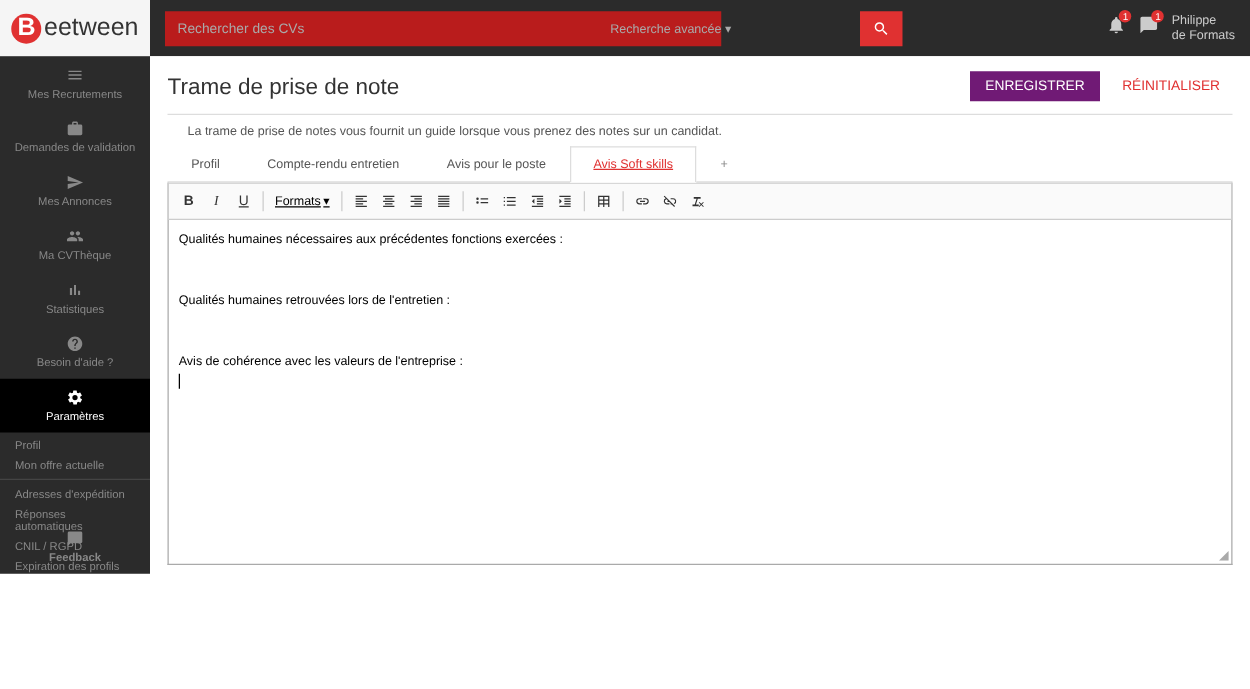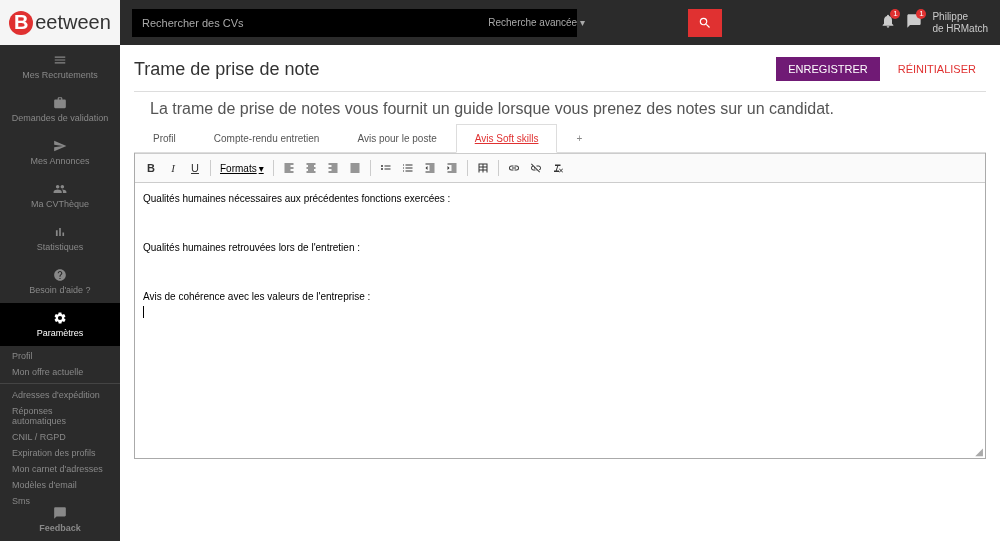--- a/index.html
+++ b/index.html
@@ -3,51 +3,51 @@
 <meta charset="utf-8">
 <style>
 * { margin: 0; padding: 0; box-sizing: border-box; font-family: Arial, Helvetica, sans-serif; }
 body { width: 1000px; height: 551px; overflow: hidden; background: #fff; }
 
 
 .topbar { height: 45px; background: #2b2b2b; display: flex; align-items: center; }
 .logo { width: 120px; height: 45px; display: flex; align-items: center; justify-content: center; background: #f5f5f5; font-size: 20px; font-weight: 500; color: #333; }
 .logo .b { display: inline-flex; width: 24px; height: 24px; border-radius: 50%; background: #e03131; color: #fff; align-items: center; justify-content: center; font-weight: 700; margin-right: 2px; }
 .search-wrap { flex: none; margin-left: 12px; display: flex; align-items: center; width: 590px; }
-.search-input { flex: 1; height: 28px; background: #000000; border: none; color: #ccc; padding: 0 10px; font-size: 11px; }
+.search-input { flex: 1; height: 28px; background: #b91c1c; border: none; color: #ccc; padding: 0 10px; font-size: 11px; }
 .search-input::placeholder { color: #aaa; }
 .adv-search { font-size: 10px; color: #aaa; margin: 0 8px 0 6px; position: relative; left: -95px; }
 .search-btn { width: 34px; height: 28px; background: #e03131; display: flex; align-items: center; justify-content: center; cursor: pointer; }
 .search-btn svg { width: 14px; height: 14px; fill: #fff; }
 .topbar-right { margin-left: auto; display: flex; align-items: center; gap: 10px; padding-right: 12px; }
 .notif { position: relative; }
 .notif svg { width: 16px; height: 16px; fill: #ccc; }
 .badge { position: absolute; top: -4px; right: -4px; background: #e03131; color: #fff; font-size: 8px; width: 10px; height: 10px; border-radius: 50%; display: flex; align-items: center; justify-content: center; }
 .user { color: #ccc; font-size: 10px; line-height: 1.2; }
 
 
-.sidebar { position: absolute; left: 0; top: 45px; width: 120px; height: 496px; background: #2b2b2b; overflow: hidden; }
+.sidebar { position: absolute; left: 0; top: 45px; width: 120px; height: 414px; background: #2b2b2b; overflow: hidden; }
 .side-item { display: flex; flex-direction: column; align-items: center; justify-content: center; padding: 8px 4px; color: #888; font-size: 9px; text-align: center; cursor: pointer; }
 .side-item svg { width: 14px; height: 14px; fill: #888; margin-bottom: 3px; }
 .side-item.active { background: #000; color: #fff; }
 .side-item.active svg { fill: #fff; }
 .sub-list { padding: 2px 0; }
 .sub-item { padding: 3px 12px; color: #888; font-size: 9px; cursor: pointer; }
 .sub-divider { height: 1px; background: #444; margin: 3px 0; }
 .feedback { position: absolute; bottom: 0; left: 0; width: 120px; font-weight: bold; }
 
 
 .main { position: absolute; left: 120px; top: 45px; right: 0; bottom: 0; background: #fff; padding: 12px 14px; }
 .page-header { display: flex; align-items: center; justify-content: space-between; padding-bottom: 10px; }
 .page-title { font-size: 18px; font-weight: 400; color: #333; }
 .actions { display: flex; gap: 8px; }
 .btn-save { background: #701a75; color: #fff; padding: 6px 12px; font-size: 11px; border: none; cursor: pointer; }
 .btn-reset { background: none; color: #e03131; border: none; font-size: 11px; padding: 6px 10px; cursor: pointer; }
 .divider-h { height: 1px; background: #ddd; margin-bottom: 8px; }
-.desc { font-size: 16px; color: #555; margin-bottom: 6px; padding-left: 16px; }
+.desc { font-size: 10px; color: #555; margin-bottom: 6px; padding-left: 16px; }
 
 
 .tabs { display: flex; border-bottom: 1px solid #ddd; margin-bottom: 0; }
 .tab { padding: 8px 18px; font-size: 10px; color: #555; cursor: pointer; border: 1px solid transparent; border-bottom: none; }
 .tab.active { color: #e03131; border: 1px solid #ddd; border-bottom: 1px solid #fff; margin-bottom: -1px; background: #fff; text-decoration: underline; }
 .tab.plus { color: #888; }
 
 
 .editor { border: 1px solid #aaa; border-top: none; }
 .toolbar { display: flex; align-items: center; gap: 2px; padding: 4px 6px; border-top: 1px solid #ccc; border-bottom: 1px solid #ccc; background: #fafafa; }
@@ -88,21 +88,21 @@
       <span class="badge">1</span>
     </div>
     <div class="notif">
       <svg viewBox="0 0 24 24">
           <path d="M20 2H4c-1.1 0-2 .9-2 2v18l4-4h14c1.1 0 2-.9 2-2V4c0-1.1-.9-2-2-2z"></path>
         </svg>
       <span class="badge">1</span>
     </div>
     <div class="user">
       <div>Philippe</div>
-        <div>de HRMatch</div>
+        <div>de Formats</div>
     </div>
   </div>
 </div>
 
 <div class="sidebar">
   <div class="side-item">
       <svg viewBox="0 0 24 24">
         <path d="M3 18h18v-2H3v2zm0-5h18v-2H3v2zm0-7v2h18V6H3z"></path>
       </svg>
       <span>Mes Recrutements</span>

